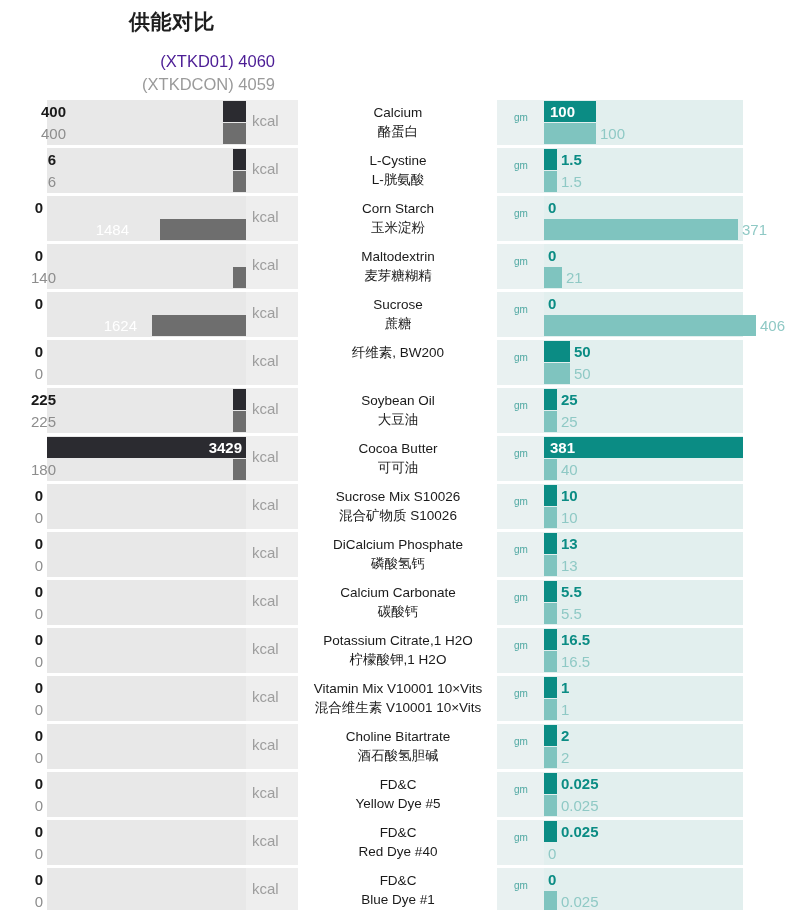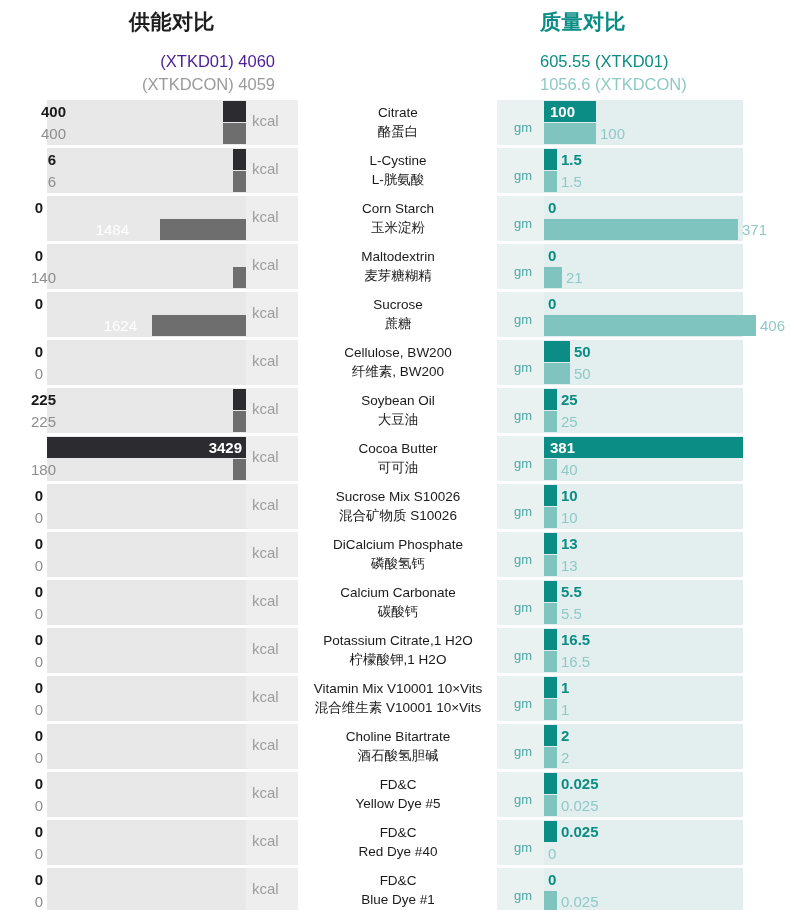--- a/index.html
+++ b/index.html
@@ -91,22 +91,22 @@
   .vl.inbar-b{color:#ffffff;}
   .vr-a{font-weight:bold;color:#0b8c84;}
   .vr-b{color:#8fc9c5;}
   .vr.inbar-a{color:#ffffff;font-weight:bold;}
 
   .unit-l{
     position:absolute;left:252px;top:12px;
     font-size:15px;color:#9d9d9d;
   }
   .unit-r{
-    position:absolute;left:514px;top:20px;
-    font-size:13px;color:#4fa8a2;
+    position:absolute;left:514px;top:12px;
+    font-size:10px;color:#4fa8a2;
   }
 
   .names{
     position:absolute;left:300px;top:3px;width:196px;
     text-align:center;
   }
   .name-en{font-size:13.5px;color:#1a1a1a;line-height:19px;white-space:nowrap;}
   .name-zh{font-size:13.5px;color:#1a1a1a;line-height:19px;white-space:nowrap;}
 </style>
 </head>
@@ -117,27 +117,20 @@
   <div class="headers">
 
     <div class="head-block head-left">
       <div class="head-title">供能对比</div>
       <div class="head-sub">
         <div class="sub-a">(XTKD01)  4060</div>
         <div class="sub-b">(XTKDCON)  4059</div>
       </div>
     </div>
 
-    <div class="head-block head-right">
-      <div class="head-title">质量对比</div>
-      <div class="head-sub">
-        <div class="sub-a">605.55  (XTKD01)</div>
-        <div class="sub-b">1056.6  (XTKDCON)</div>
-      </div>
-    </div>
 
   </div>
 
   <div class="rows" id="rows-host">
       <div class="row">
         <div class="track-left"></div>
         <div class="gap-mid"></div>
         <div class="gap-mid2"></div>
         <div class="track-right"></div>
         <div class="barwrap-l">
@@ -148,21 +141,21 @@
           <div class="bar bar-r b-top" style="width:52px"></div>
           <div class="bar bar-r b-bot" style="width:52px"></div>
         </div>
         <div class="vals-l">
           <div class="vl t vl-a" style="right:180px">400</div>
           <div class="vl b vl-b" style="right:180px">400</div>
         </div>
         <div class="unit-l">kcal</div>
         <div class="unit-r">gm</div>
         <div class="names">
-          <div class="name-en">Citrate</div>
+          <div class="name-en">Calcium</div>
           <div class="name-zh">酪蛋白</div>
         </div>
         <div class="vals-r">
           <div class="vl t vr inbar-a" style="left:6px">100</div>
           <div class="vl b vr-b" style="left:56px">100</div>
         </div>
       </div>
       <div class="row">
         <div class="track-left"></div>
         <div class="gap-mid"></div>
@@ -279,21 +272,20 @@
           <div class="bar bar-r b-top" style="width:26px"></div>
           <div class="bar bar-r b-bot" style="width:26px"></div>
         </div>
         <div class="vals-l">
           <div class="vl t vl-a" style="right:203px">0</div>
           <div class="vl b vl-b" style="right:203px">0</div>
         </div>
         <div class="unit-l">kcal</div>
         <div class="unit-r">gm</div>
         <div class="names">
-          <div class="name-en">Cellulose, BW200</div>
           <div class="name-zh">纤维素, BW200</div>
         </div>
         <div class="vals-r">
           <div class="vl t vr-a" style="left:30px">50</div>
           <div class="vl b vr-b" style="left:30px">50</div>
         </div>
       </div>
       <div class="row">
         <div class="track-left"></div>
         <div class="gap-mid"></div>

